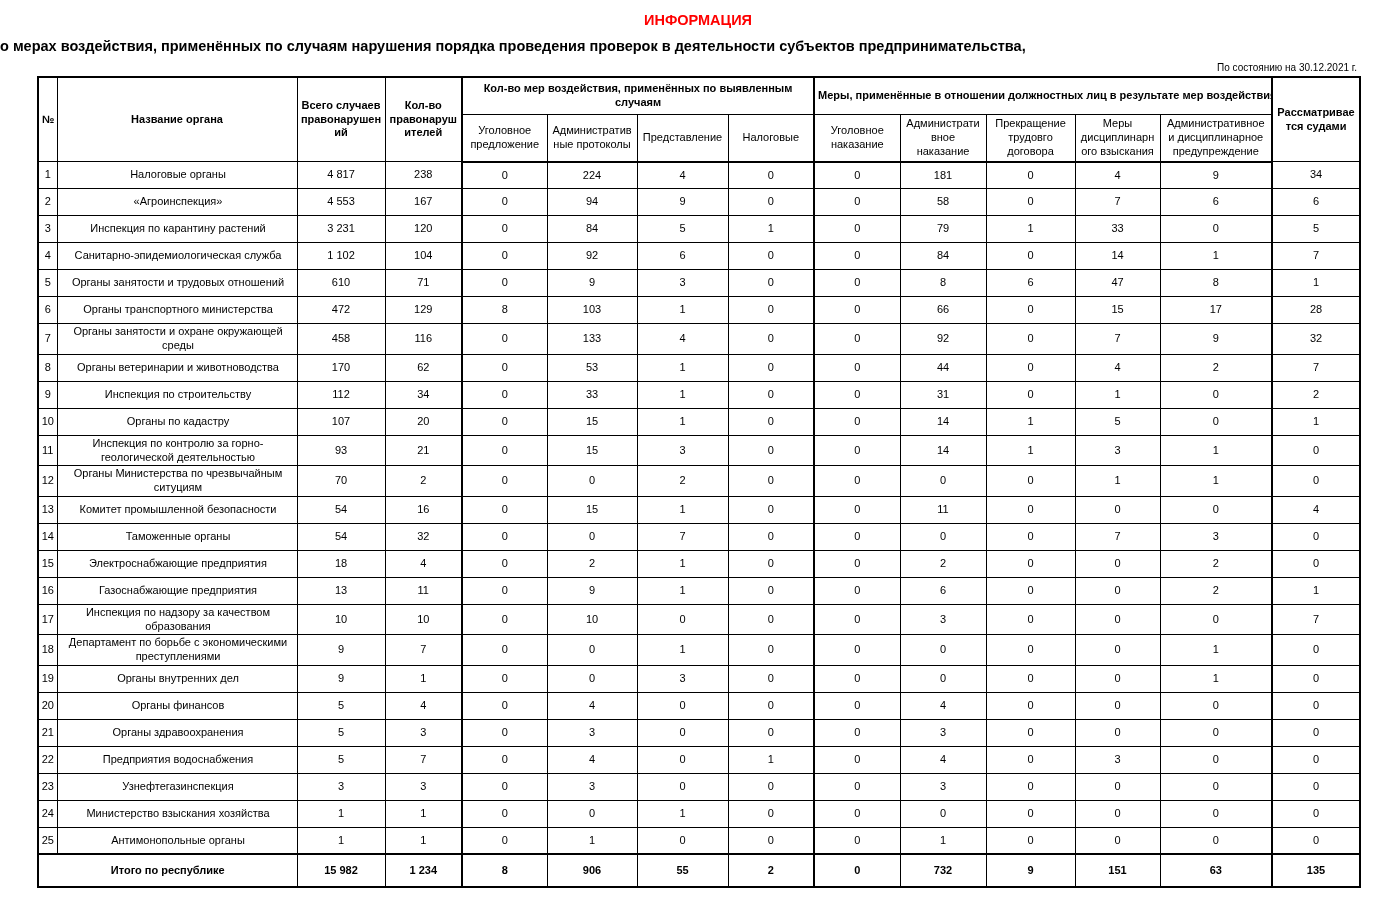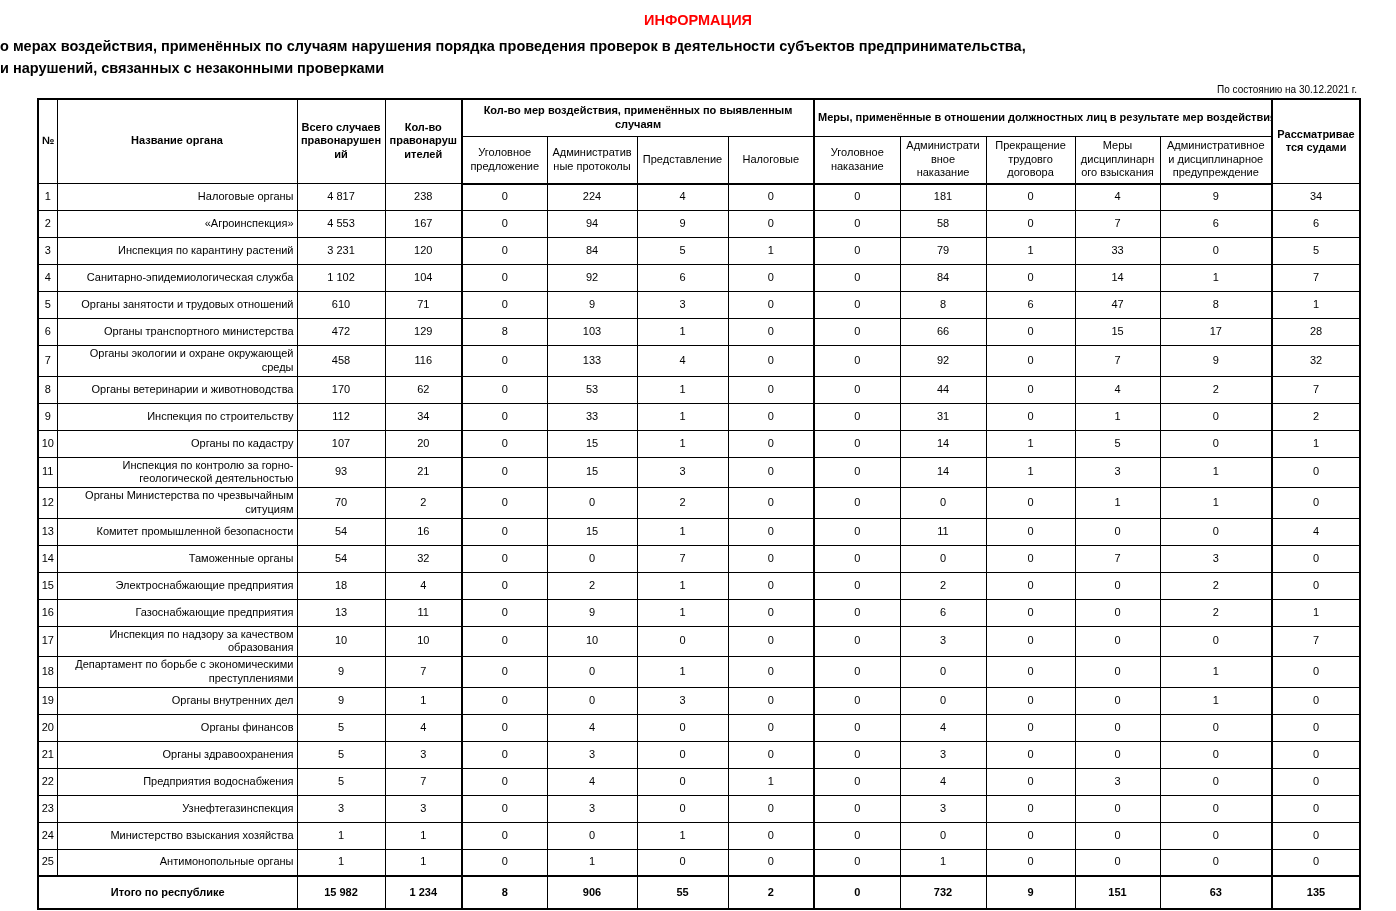--- a/index.html
+++ b/index.html
@@ -49,37 +49,36 @@
     text-align: center;
     vertical-align: middle;
     overflow-wrap: break-word;
     word-wrap: break-word;
     line-height: 1.25;
   }
   .report-table thead tr.h1 th { font-weight: bold; height: 34px; }
   .report-table thead tr.h2 th { font-weight: normal; height: 44px; border-bottom: 2px solid #000; }
   .report-table thead th.nowrap { white-space: nowrap; overflow: hidden; }
   .report-table tbody tr { height: 27px; }
-  .report-table tbody td.org { text-align: right; padding-left: 5px; }
+  .report-table tbody td.org { text-align: center; padding-left: 5px; }
   .report-table tbody td.num { padding: 1px 1px; }
   .group-start { border-left: 2px solid #000000 !important; }
   .report-table tfoot td {
     border-top: 2px solid #000000;
     font-weight: bold;
     height: 29px;
   }
 </style>
 </head>
 <body>
 
 <div class="page">
   <div class="doc-header">
     <div class="doc-title">ИНФОРМАЦИЯ</div>
     <div class="doc-subtitle">о мерах воздействия, применённых по случаям нарушения порядка проведения проверок в деятельности субъектов предпринимательства,</div>
-    <div class="doc-subtitle">и нарушений, связанных с незаконными проверками</div>
     <div class="doc-date">По состоянию на 30.12.2021 г.</div>
   </div>
 
   <table class="report-table">
     <colgroup>
       <col style="width:19px">
         <col style="width:240px">
         <col style="width:88px">
         <col style="width:77px">
       <col style="width:85px">
@@ -207,21 +206,21 @@
           <td>0</td>
           <td class="group-start">0</td>
           <td>66</td>
           <td>0</td>
           <td>15</td>
           <td>17</td>
           <td class="group-start">28</td>
         </tr>
         <tr>
           <td class="num">7</td>
-          <td class="org">Органы экологии и охране окружающей среды</td>
+          <td class="org">Органы занятости и охране окружающей среды</td>
           <td>458</td>
           <td>116</td>
           <td class="group-start">0</td>
           <td>133</td>
           <td>4</td>
           <td>0</td>
           <td class="group-start">0</td>
           <td>92</td>
           <td>0</td>
           <td>7</td>

